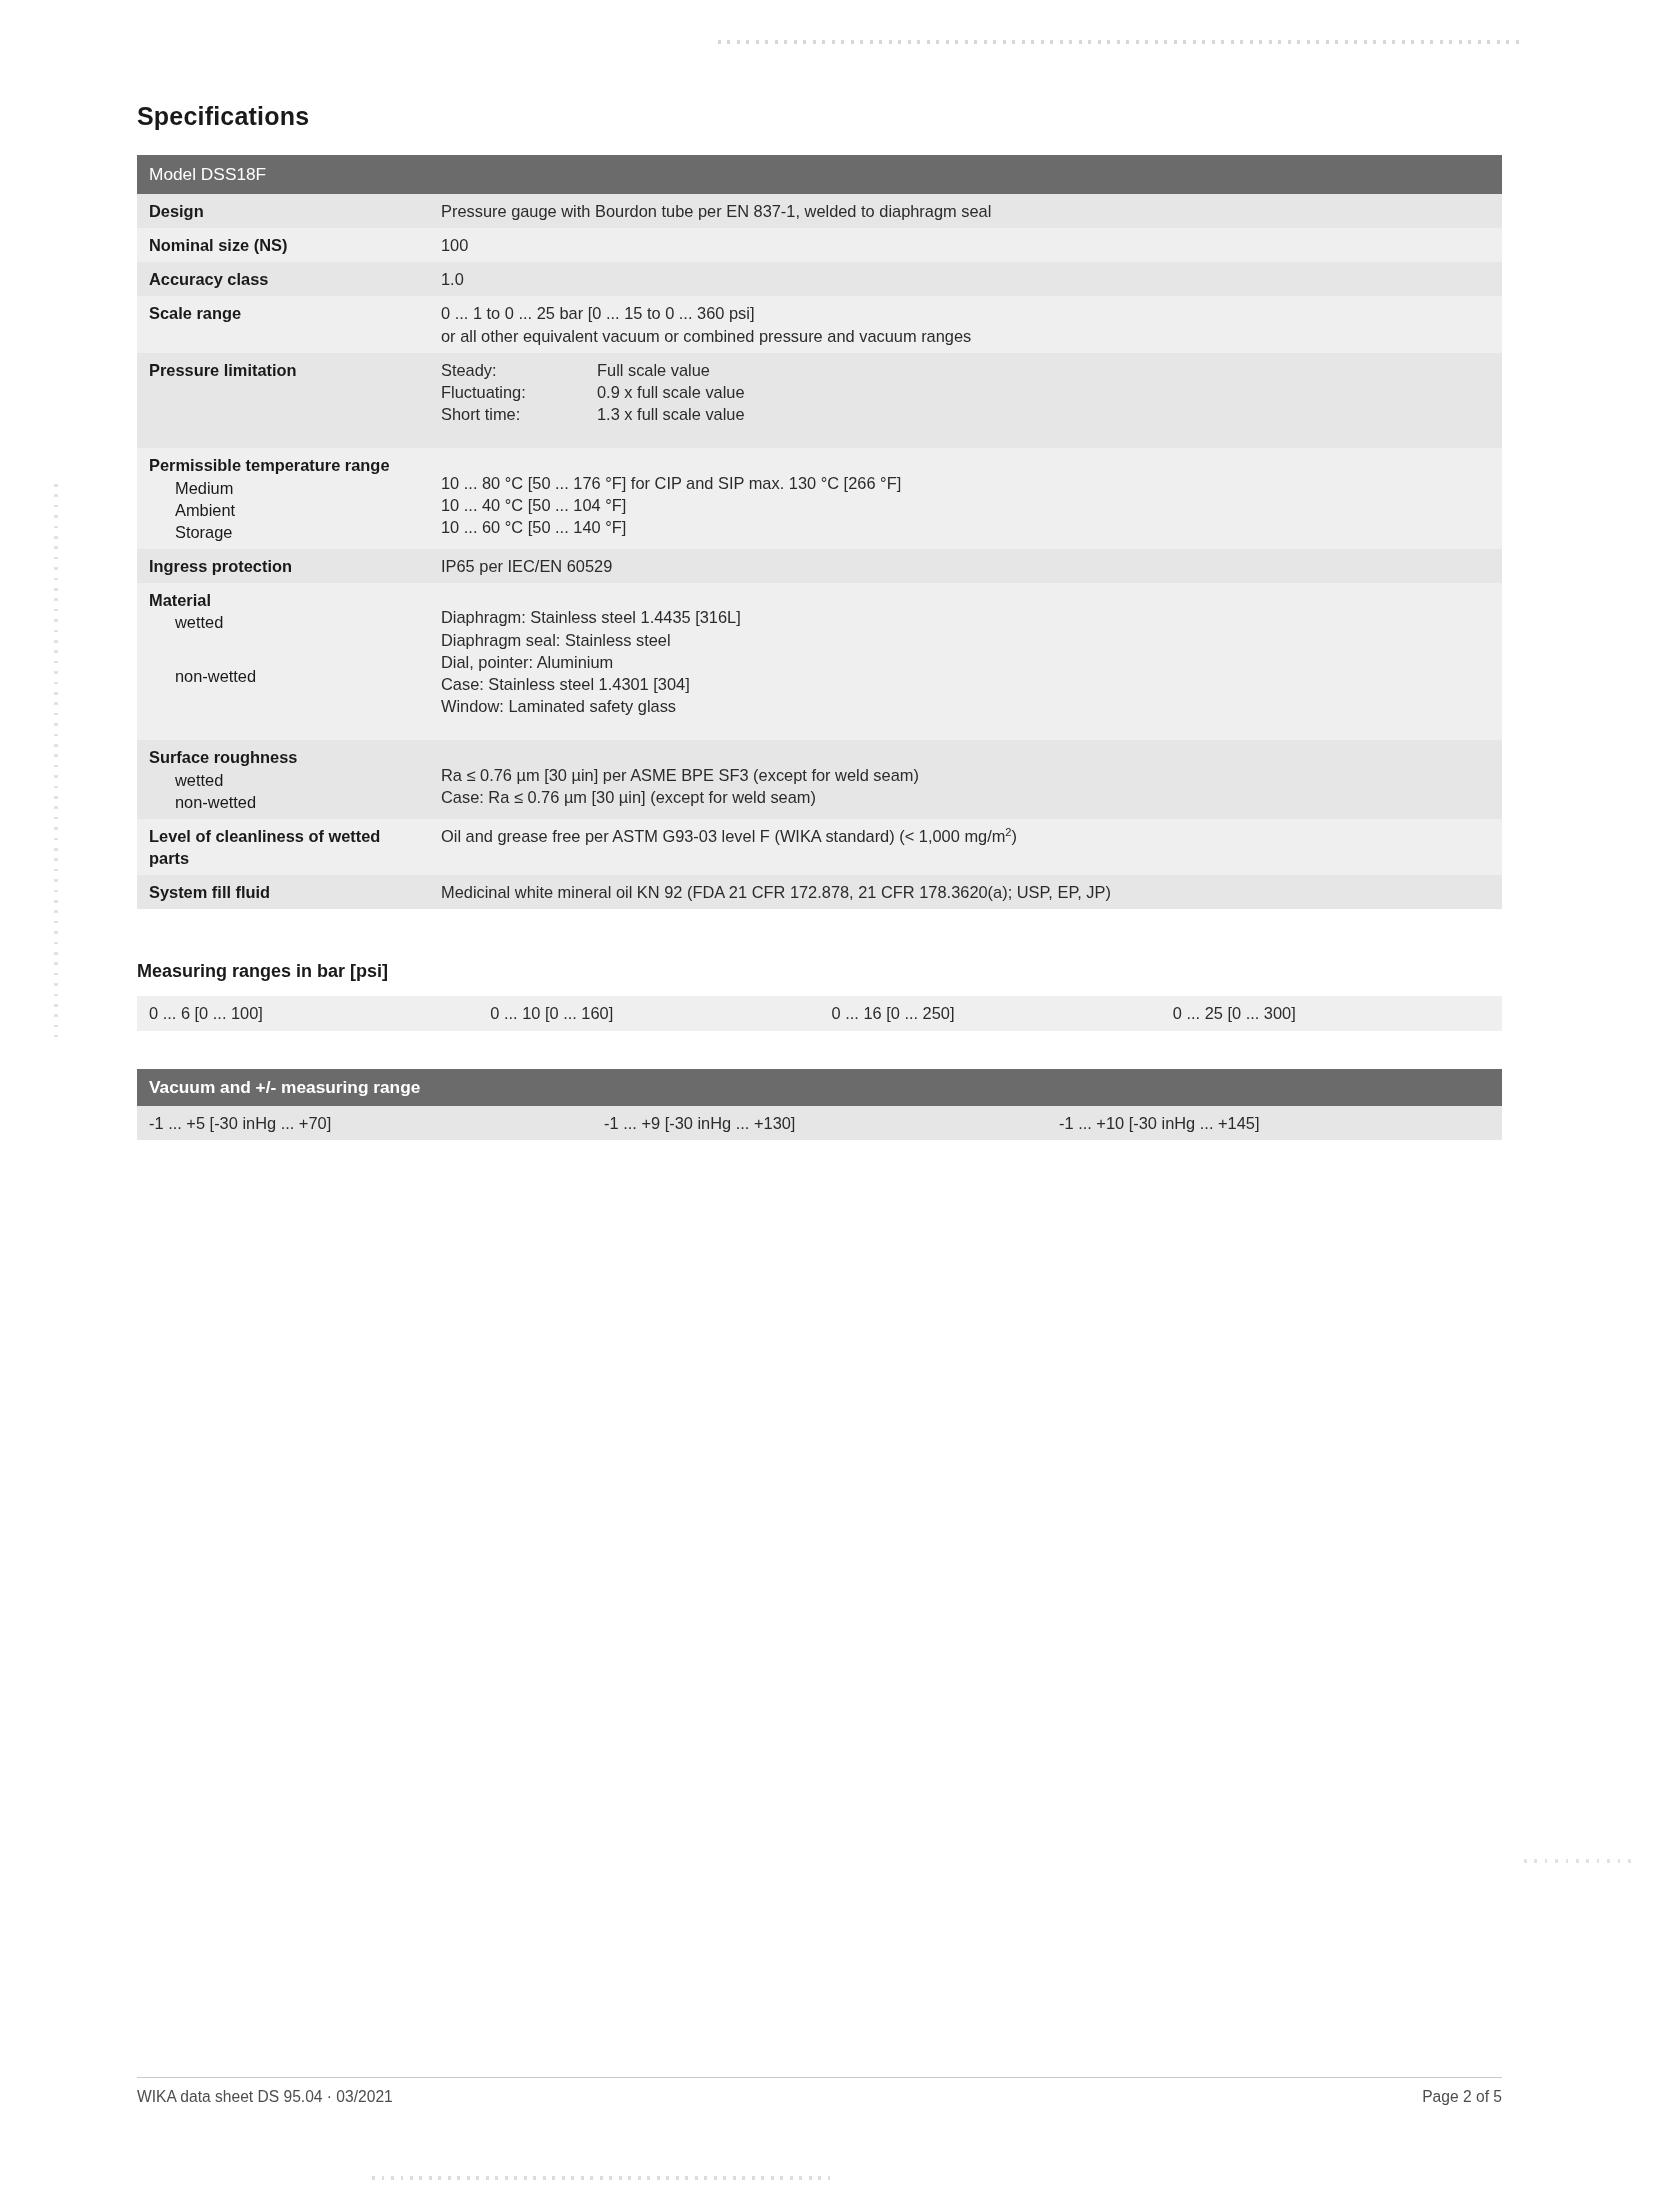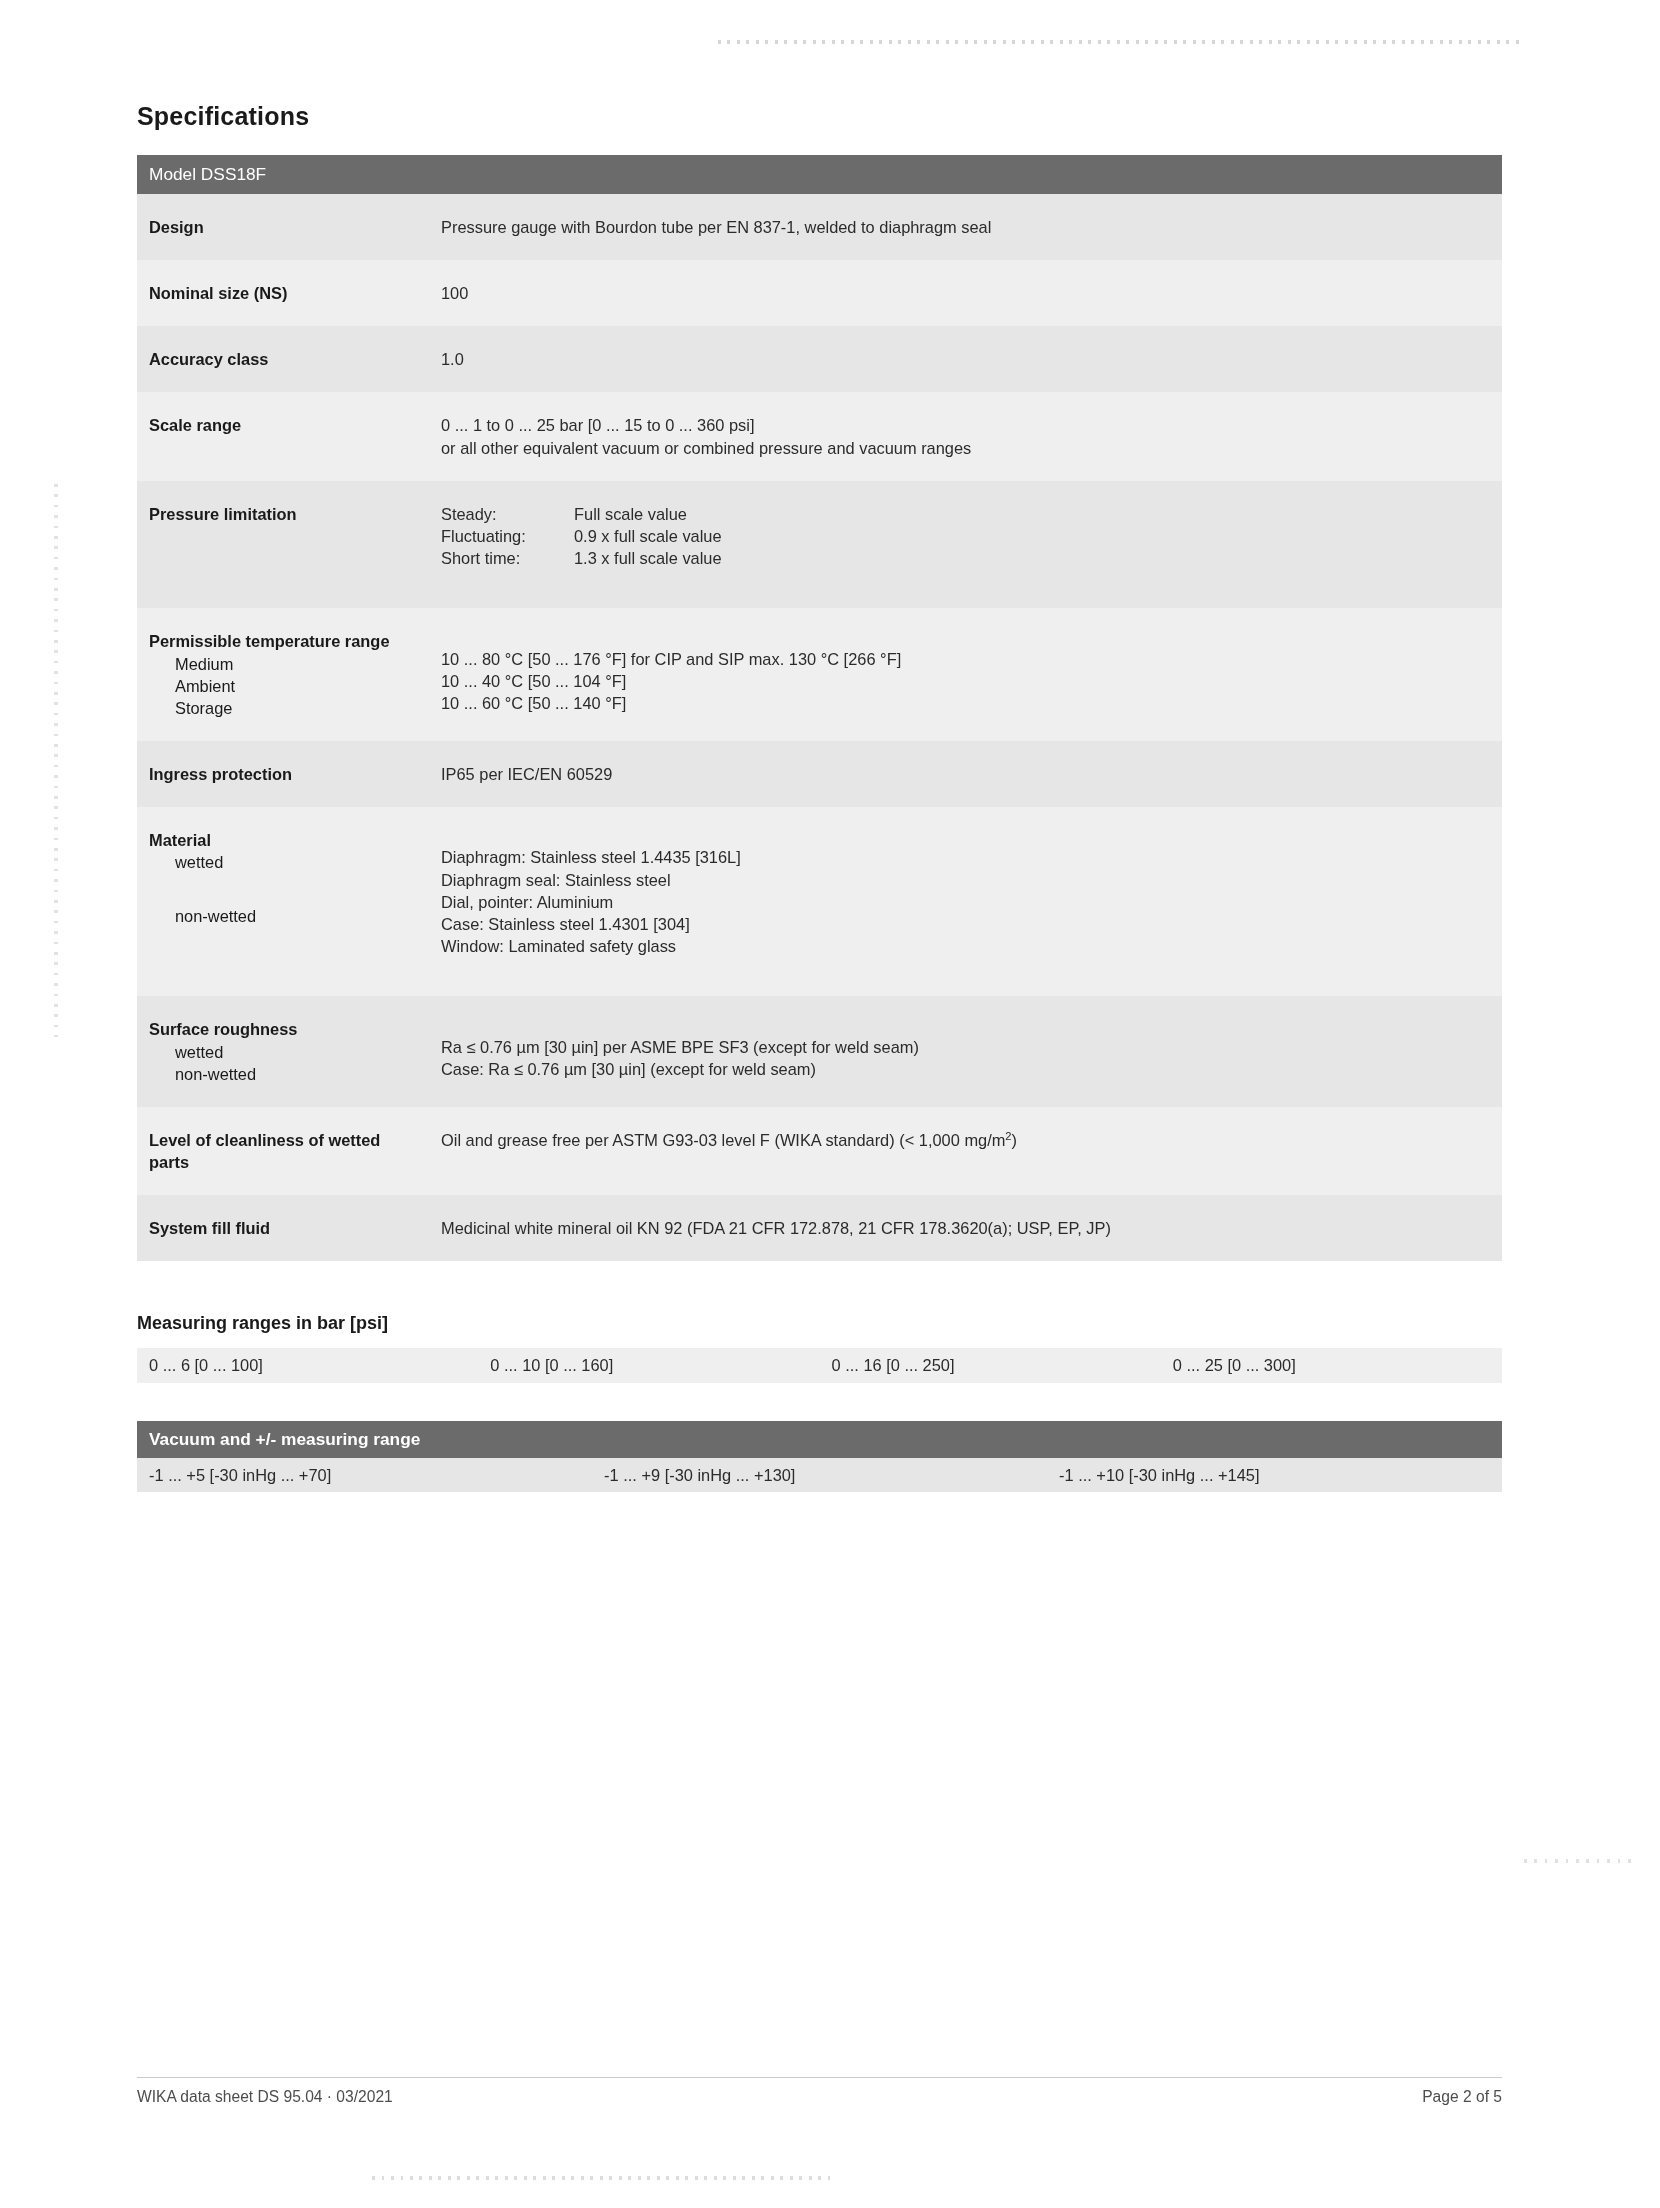--- a/index.html
+++ b/index.html
@@ -49,21 +49,21 @@
   }
   table.spec tr.header-row td {
     background: #6b6b6b;
     color: #ffffff;
     font-weight: normal;
     padding: 7.8px 12px;
     font-size: 17.3px;
   }
   table.spec td {
     vertical-align: top;
-    padding: 22px 12px;
+    padding: 6px 12px;
     line-height: 1.35;
   }
   table.spec tr.band-a td { background: #e6e6e6; }
   table.spec tr.band-b td { background: #efefef; }
   table.spec td.label {
     width: 292px;
     font-weight: bold;
     color: #1a1a1a;
   }
   table.spec td.value {
@@ -76,20 +76,21 @@
     display: block;
   }
   .pl {
     display: block;
   }
   .two-col {
     display: block;
   }
   .two-col .row {
     display: flex;
+    gap: 23px;
   }
   .two-col .k {
     width: 121px;
     flex: 0 0 121px;
   }
   .two-col .v {
     flex: 1 1 auto;
     margin-left: 12px;
   }
   .spacer-line { display: block; height: 17.3px; }

